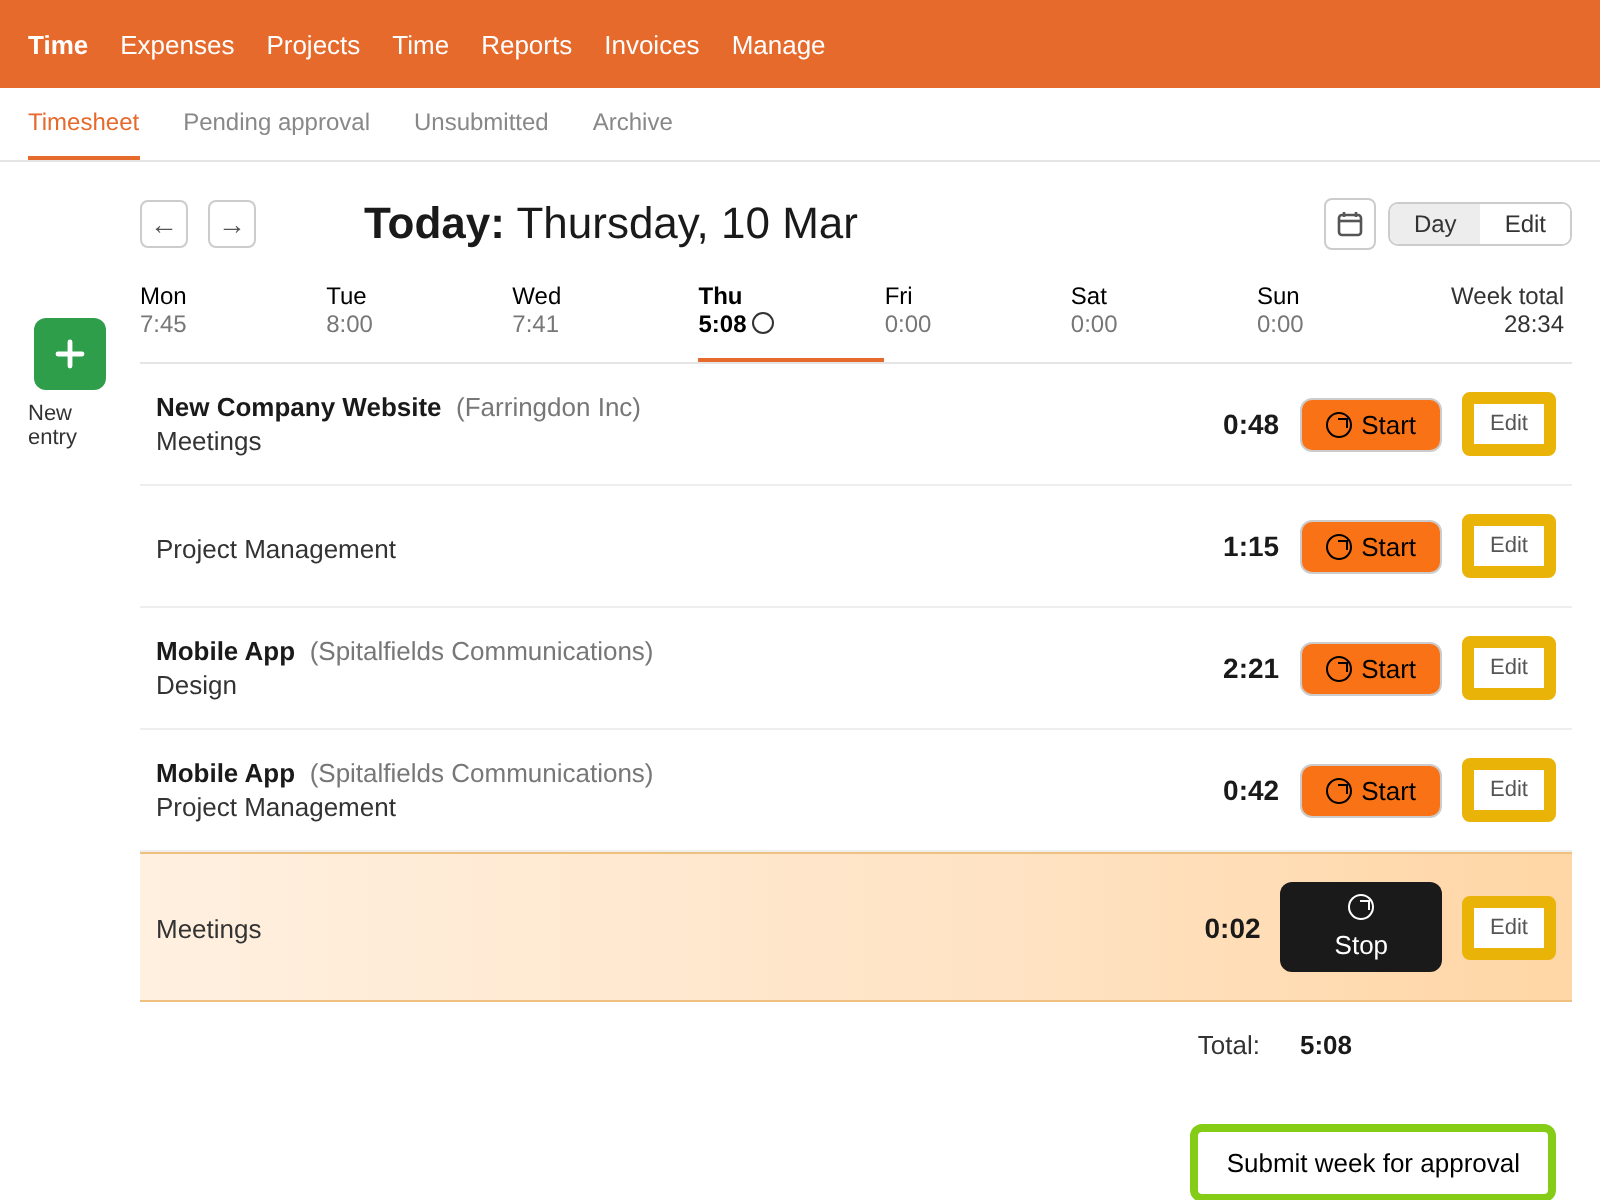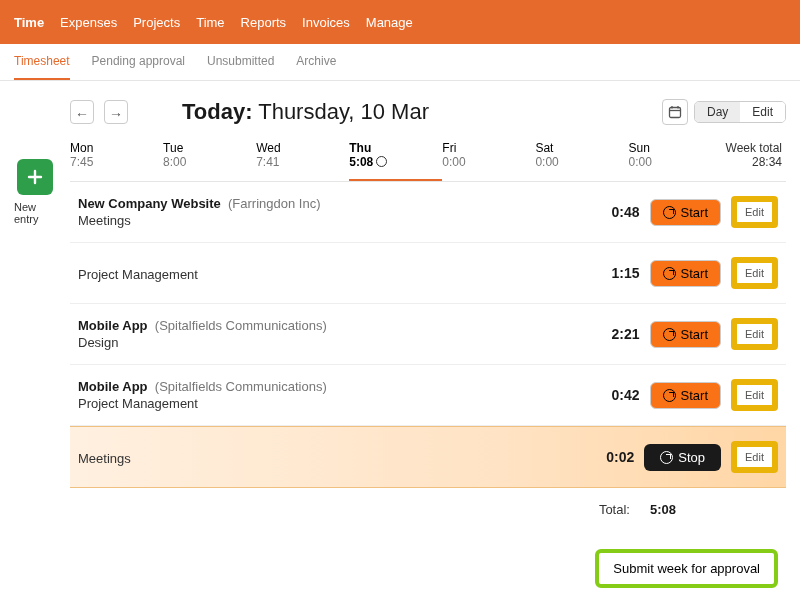--- a/index.html
+++ b/index.html
@@ -43,21 +43,21 @@
 .entries { }
 .entry { display: flex; align-items: center; padding: 14px 8px; border-bottom: 1px solid #eee; gap: 10px; }
 .entry.running { background: linear-gradient(90deg, #fff0e0 0%, #ffe3c4 60%, #ffd6a5 100%); border-top: 1px solid #f0c080; border-bottom: 1px solid #f0c080; }
 .entry-info { flex: 1; }
 .entry-title { font-size: 13px; }
 .entry-title b { font-weight: 700; }
 .entry-client { color: #777; }
 .entry-task { font-size: 13px; color: #333; margin-top: 2px; }
 .entry-time { font-size: 14px; font-weight: 700; width: 50px; text-align: right; }
 .start-btn { display: flex; align-items: center; gap: 5px; border: 1px solid #ccc; border-radius: 6px; padding: 5px 12px; background: #f97316; cursor: pointer; font-size: 13px; }
-.stop-btn { display: flex; align-items: center; gap: 5px; border: none; border-radius: 6px; padding: 6px 16px; background: #1a1a1a; color: #fff; cursor: pointer; font-size: 13px; font-weight: 500; }
+.stop-btn { display: flex; align-items: center; gap: 5px; border: none; border-radius: 6px; padding: 6px 27px; background: #1a1a1a; color: #fff; cursor: pointer; font-size: 13px; font-weight: 500; flex-direction: column; }
 .edit-btn { border: 6px solid #eab308; border-radius: 4px; padding: 4px 8px; background: #fff; cursor: pointer; font-size: 11px; color: #555; }
 .total-row { display: flex; justify-content: flex-end; padding: 14px 110px 14px 0; gap: 20px; font-size: 13px; }
 .total-row .lbl { color: #333; }
 .total-row .val { font-weight: 700; }
 .submit-row { display: flex; justify-content: flex-end; padding: 18px 8px 0 0; }
 .submit-btn { border: 4px solid #84cc16; border-radius: 6px; padding: 8px 14px; background: #fff; cursor: pointer; font-size: 13px; }
 .clock-ico { width: 13px; height: 13px; border: 1.5px solid currentColor; border-radius: 50%; position: relative; display: inline-block; }
 .clock-ico::after { content: ""; position: absolute; width: 4px; height: 4px; border-top: 1.5px solid currentColor; border-right: 1.5px solid currentColor; top: 2px; left: 5px; }
 .running-ico { width: 11px; height: 11px; border: 1.3px solid #333; border-radius: 50%; display: inline-block; vertical-align: -1px; margin-left: 3px; }
 </style>

